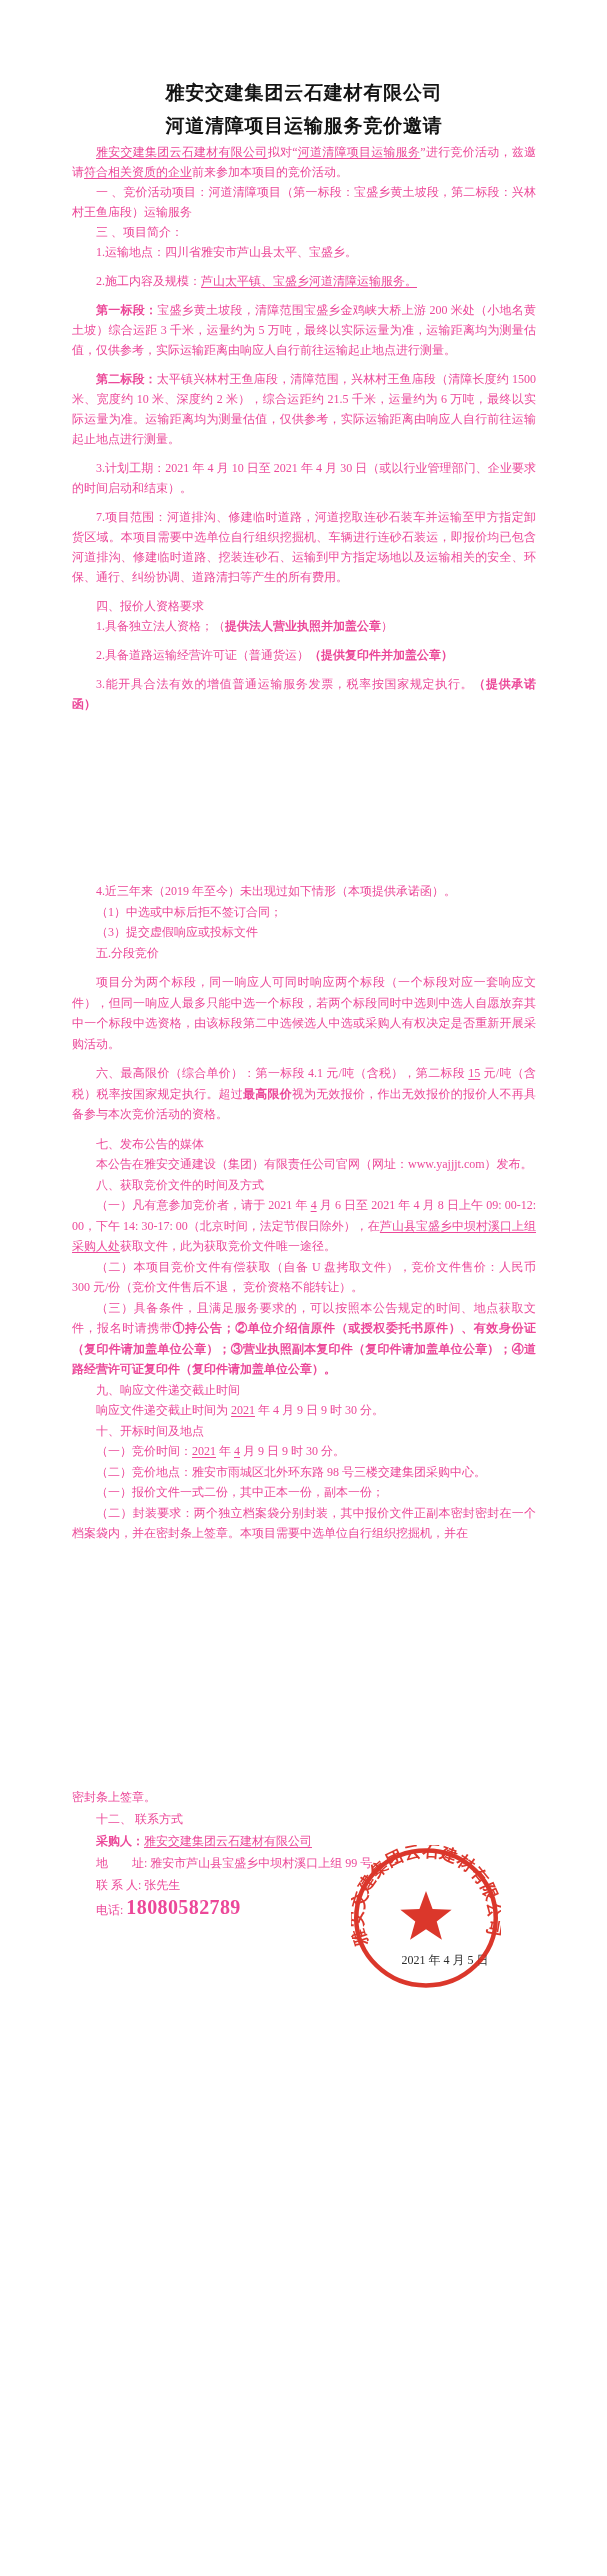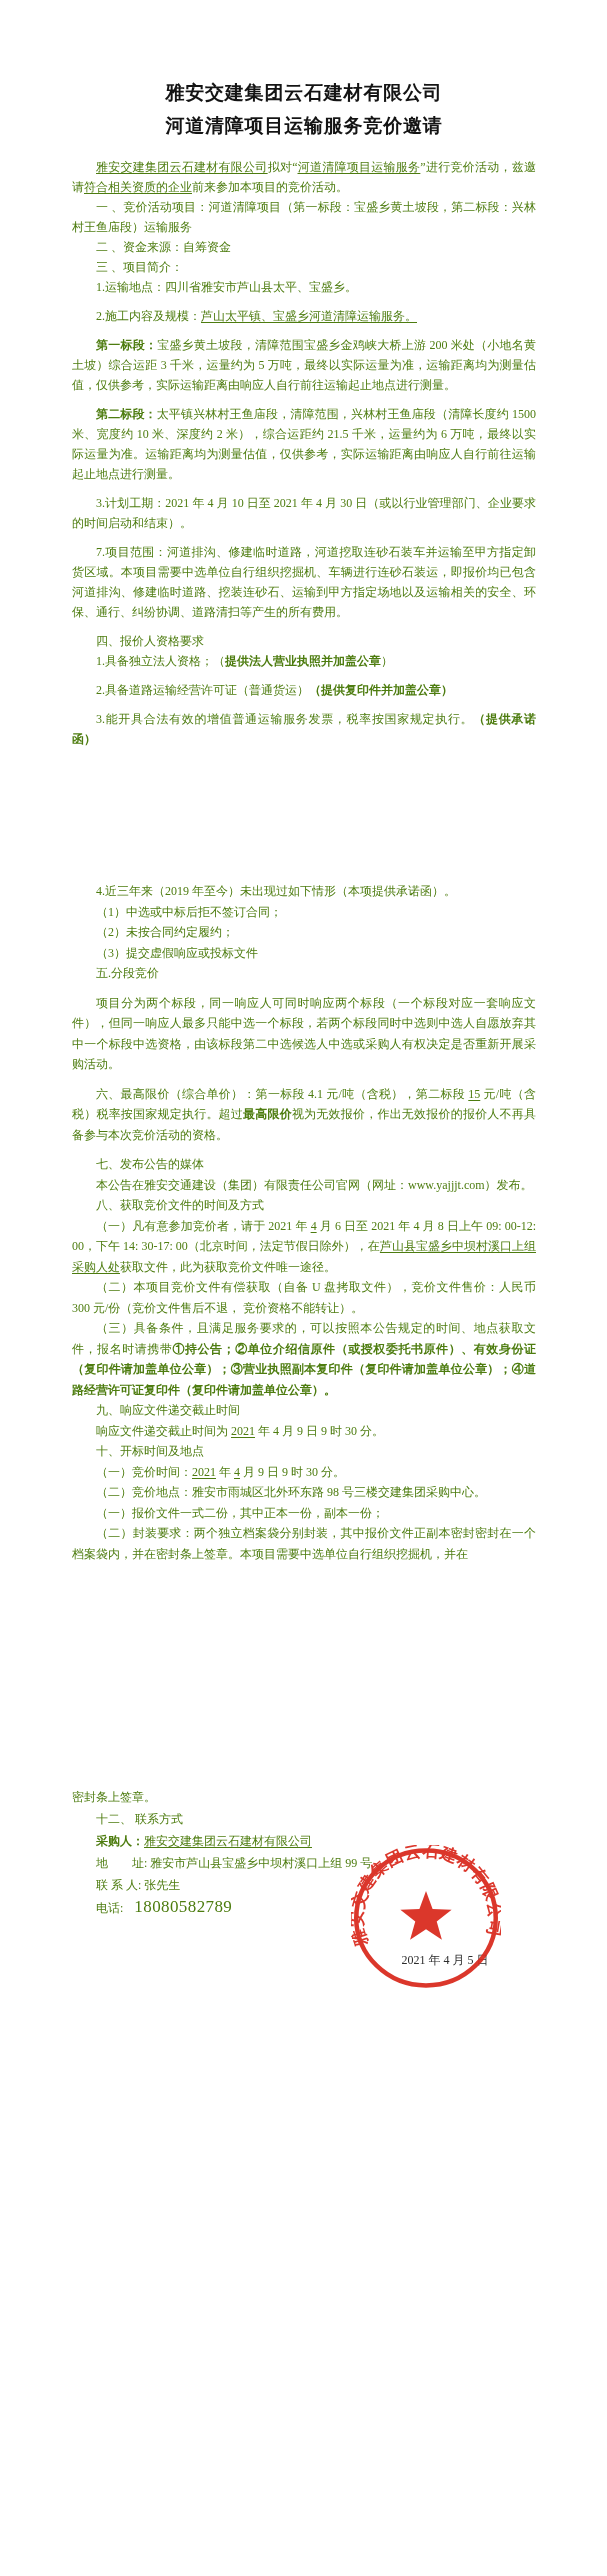--- a/index.html
+++ b/index.html
@@ -6,65 +6,63 @@
   .doc{
     position:relative;
     width:607px;
     height:2576px;
     background:#ffffff;
     overflow:hidden;
     font-family:"Liberation Serif","DejaVu Serif",serif;
     color:#2d2d2d;
   }
   .blk{position:absolute;left:72px;width:464px;}
-  .para{margin:0;font-size:12px;text-align:justify;text-indent:2em;color:#4d7c0f;}
+  .para{margin:0;font-size:12px;text-align:justify;text-indent:2em;color:#ec4899;}
   #page1 .para{line-height:20px;}
   #page2 .para{line-height:20.5px;}
   #page3 .para{line-height:22px;}
   .mt{margin-top:9px;}
   .noind{text-indent:0;}
   .b{font-weight:bold;}
   .u{text-decoration:underline;text-underline-offset:2.3px;text-decoration-thickness:0.8px;}
-  .big{font-size:17px;font-weight:normal;letter-spacing:0.4px;margin-left:8px;}
+  .big{font-size:20px;font-weight:bold;letter-spacing:0.4px;}
   .title{font-size:19px;font-weight:bold;text-align:center;line-height:33px;color:#141414;letter-spacing:0.8px;}
-  .title-last{margin-bottom:15px;}
+  .title-last{}
   .dateline{
     position:absolute;left:373px;top:1952px;width:144px;
     text-align:center;font-size:12px;color:#2d2d2d;z-index:1;
   }
   .seal{position:absolute;left:351px;top:1845px;width:150px;height:146px;opacity:.93;z-index:2;}
 </style>
 </head>
 <body>
 
 <div class="doc">
 
   <div class="blk" id="page1" style="top:76px">
     <div class="title">雅安交建集团云石建材有限公司</div>
     <div class="title title-last">河道清障项目运输服务竞价邀请</div>
   <p class="para"><span class="u">雅安交建集团云石建材有限公司</span><span>拟对“</span><span class="u">河道清障项目运输服务</span><span>”进行竞价活动，兹邀请</span><span class="u">符合相关资质的企业</span><span>前来参加本项目的竞价活动。</span></p>
       <p class="para"><span>一 、竞价活动项目：河道清障项目（第一标段：宝盛乡黄土坡段，第二标段：兴林村王鱼庙段）运输服务</span></p>
-      <p class="para"><span>二 、资金来源：自筹资金</span></p>
       <p class="para"><span>三 、项目简介：</span></p>
       <p class="para"><span>1.运输地点：四川省雅安市芦山县太平、宝盛乡。</span></p>
       <p class="para mt"><span>2.施工内容及规模：</span><span class="u">芦山太平镇、宝盛乡河道清障运输服务。</span></p>
       <p class="para mt"><span class="b">第一标段：</span><span>宝盛乡黄土坡段，清障范围宝盛乡金鸡峡大桥上游 200 米处（小地名黄土坡）综合运距 3 千米，运量约为 5 万吨，最终以实际运量为准，运输距离均为测量估值，仅供参考，实际运输距离由响应人自行前往运输起止地点进行测量。</span></p>
       <p class="para mt"><span class="b">第二标段：</span><span>太平镇兴林村王鱼庙段，清障范围，兴林村王鱼庙段（清障长度约 1500 米、宽度约 10 米、深度约 2 米），综合运距约 21.5 千米，运量约为 6 万吨，最终以实际运量为准。运输距离均为测量估值，仅供参考，实际运输距离由响应人自行前往运输起止地点进行测量。</span></p>
       <p class="para mt"><span>3.计划工期：2021 年 4 月 10 日至 2021 年 4 月 30 日（或以行业管理部门、企业要求的时间启动和结束）。</span></p>
       <p class="para mt"><span>7.项目范围：河道排沟、修建临时道路，河道挖取连砂石装车并运输至甲方指定卸货区域。本项目需要中选单位自行组织挖掘机、车辆进行连砂石装运，即报价均已包含河道排沟、修建临时道路、挖装连砂石、运输到甲方指定场地以及运输相关的安全、环保、通行、纠纷协调、道路清扫等产生的所有费用。</span></p>
       <p class="para mt"><span>四、报价人资格要求</span></p>
       <p class="para"><span>1.具备独立法人资格；（</span><span class="b">提供法人营业执照并加盖公章</span><span>）</span></p>
       <p class="para mt"><span>2.具备道路运输经营许可证（普通货运）</span><span class="b">（提供复印件并加盖公章）</span></p>
       <p class="para mt"><span>3.能开具合法有效的增值普通运输服务发票，税率按国家规定执行。</span><span class="b">（提供承诺函）</span></p>
     </div>
 
   <div class="blk" id="page2" style="top:881px">
       <p class="para"><span>4.近三年来（2019 年至今）未出现过如下情形（本项提供承诺函）。</span></p>
       <p class="para"><span>（1）中选或中标后拒不签订合同；</span></p>
-      <p class="para"><span>（2）未按合同约定履约；</span></p>
       <p class="para"><span>（3）提交虚假响应或投标文件</span></p>
       <p class="para"><span>五.分段竞价</span></p>
       <p class="para mt"><span>项目分为两个标段，同一响应人可同时响应两个标段（一个标段对应一套响应文件），但同一响应人最多只能中选一个标段，若两个标段同时中选则中选人自愿放弃其中一个标段中选资格，由该标段第二中选候选人中选或采购人有权决定是否重新开展采购活动。</span></p>
       <p class="para mt"><span>六、最高限价（综合单价）：第一标段 4.1 元/吨（含税），第二标段 </span><span class="u">15</span><span> 元/吨（含税）税率按国家规定执行。超过</span><span class="b">最高限价</span><span>视为无效报价，作出无效报价的报价人不再具备参与本次竞价活动的资格。</span></p>
       <p class="para mt"><span>七、发布公告的媒体</span></p>
       <p class="para"><span>本公告在雅安交通建设（集团）有限责任公司官网（网址：www.yajjjt.com）发布。</span></p>
       <p class="para"><span>八、获取竞价文件的时间及方式</span></p>
       <p class="para"><span>（一）凡有意参加竞价者，请于 2021 年 </span><span class="u">4</span><span> 月 6 日至 2021 年 4 月 8 日上午 09: 00-12: 00，下午 14: 30-17: 00（北京时间，法定节假日除外），在</span><span class="u">芦山县宝盛乡中坝村溪口上组采购人处</span><span>获取文件，此为获取竞价文件唯一途径。</span></p>
       <p class="para"><span>（二）本项目竞价文件有偿获取（自备 U 盘拷取文件），竞价文件售价：人民币 300 元/份（竞价文件售后不退， 竞价资格不能转让）。</span></p>
       <p class="para"><span>（三）具备条件，且满足服务要求的，可以按照本公告规定的时间、地点获取文件，报名时请携带</span><span class="b">①持公告；②单位介绍信原件（或授权委托书原件）、有效身份证（复印件请加盖单位公章）；③营业执照副本复印件（复印件请加盖单位公章）；④道路经营许可证复印件（复印件请加盖单位公章）。</span></p>

